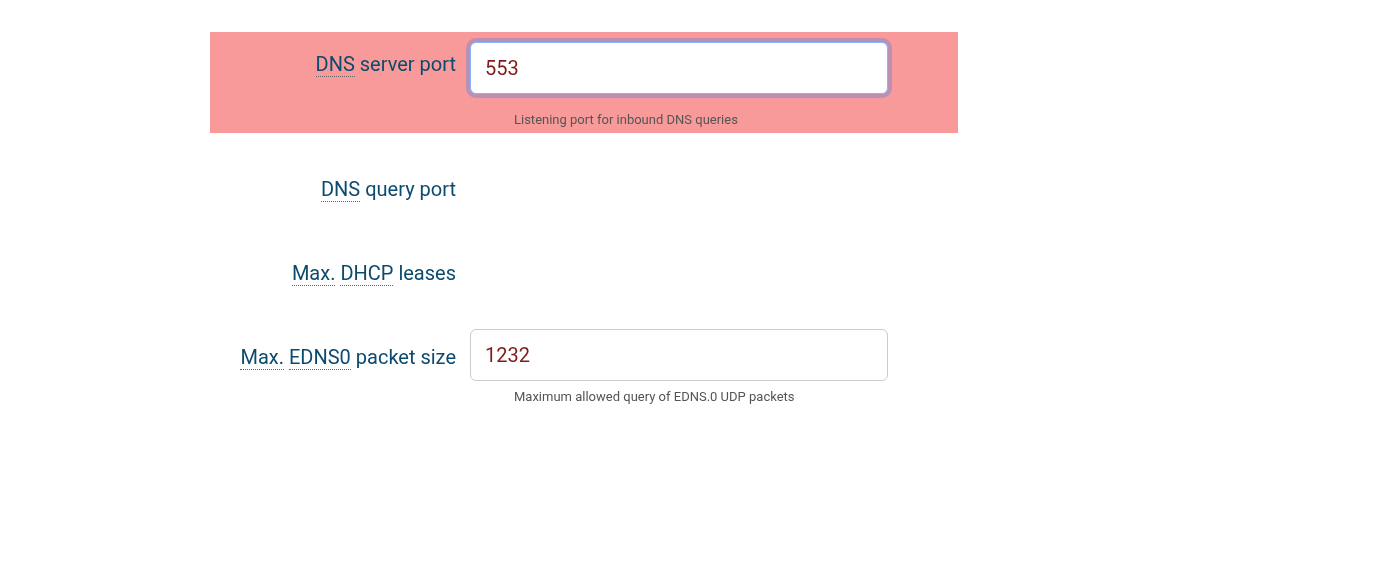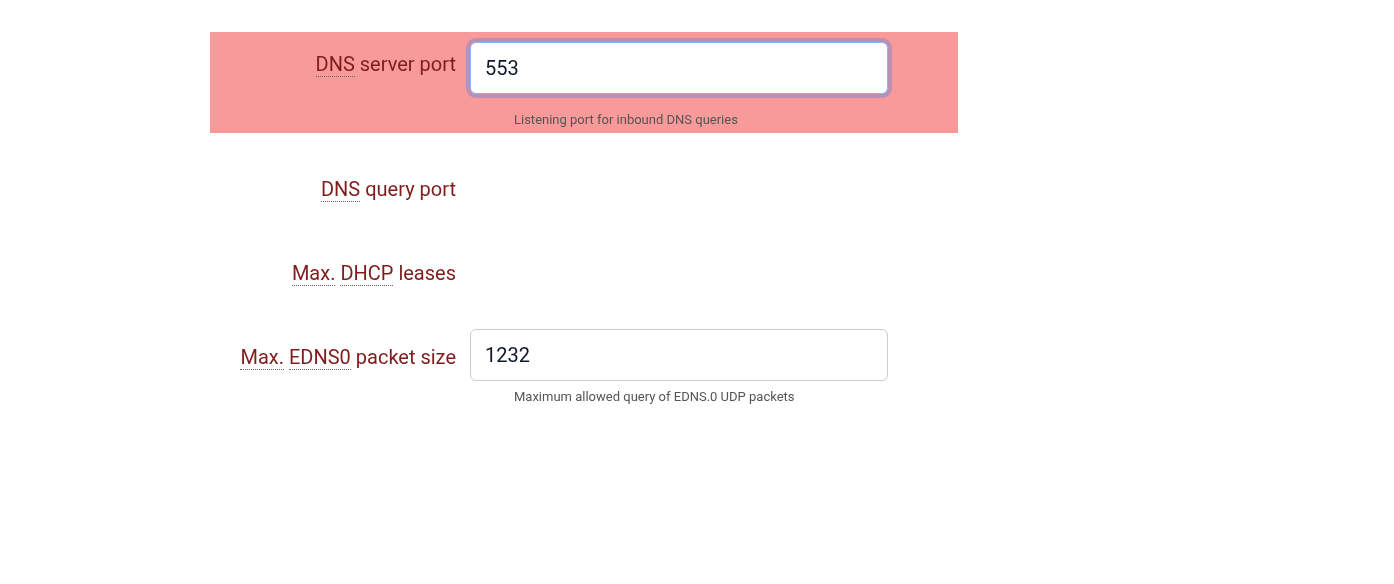--- a/index.html
+++ b/index.html
@@ -19,38 +19,38 @@
       margin-bottom: 28px;
     }
     .label-cell {
       width: 470px;
       text-align: right;
       padding: 16px 14px 16px 0;
       flex-shrink: 0;
       box-sizing: border-box;
     }
     .label-text {
-      color: #7f1d1d;
+      color: #0c4a6e;
     }
     .abbr {
       border-bottom: 1px dotted #666;
       cursor: help;
     }
     .input-cell {
       flex: 1;
       padding-top: 0;
     }
     .text-input {
       width: 418px;
       height: 52px;
       padding: 10px 14px;
       font-size: 20px;
       border: 1px solid #ccc;
       border-radius: 6px;
-      color: #0f172a;
+      color: #7f1d1d;
       background: #fff;
       font-family: inherit;
     }
     .text-input.focused {
       border-color: #86b7fe;
       box-shadow: 0 0 0 4px rgba(13,110,253,.25);
     }
     .text-input::placeholder {
       color: #888;
     }

